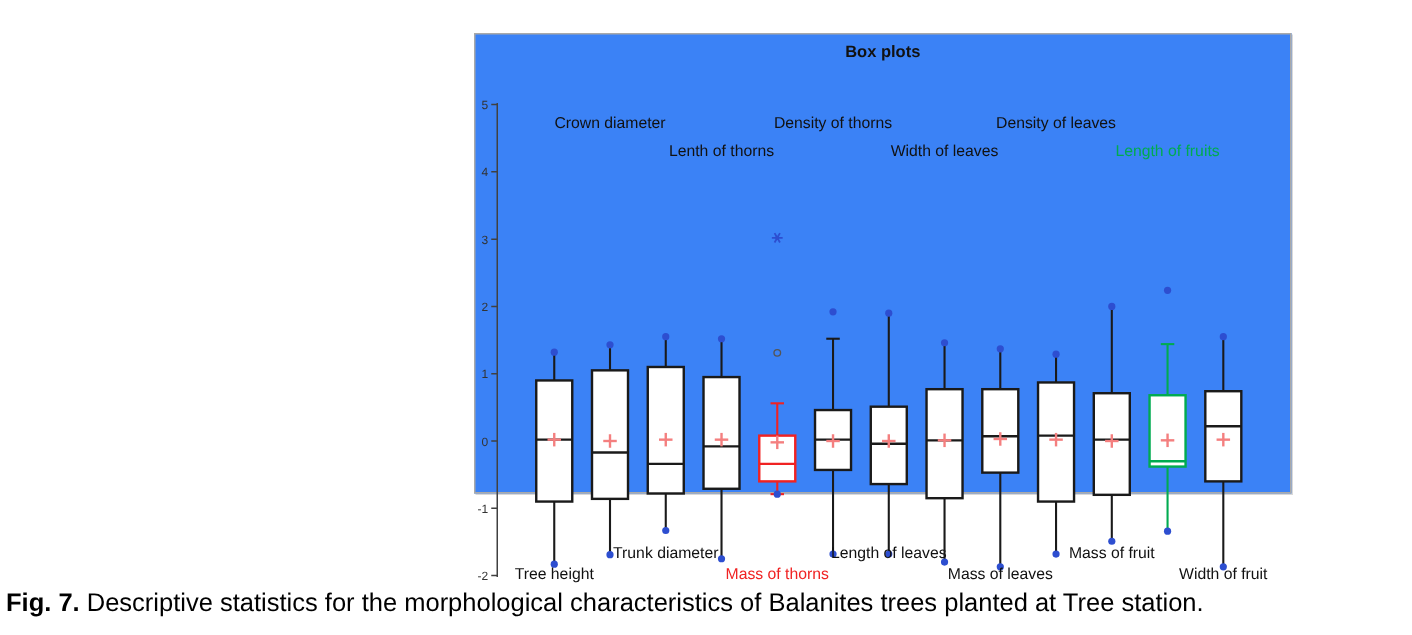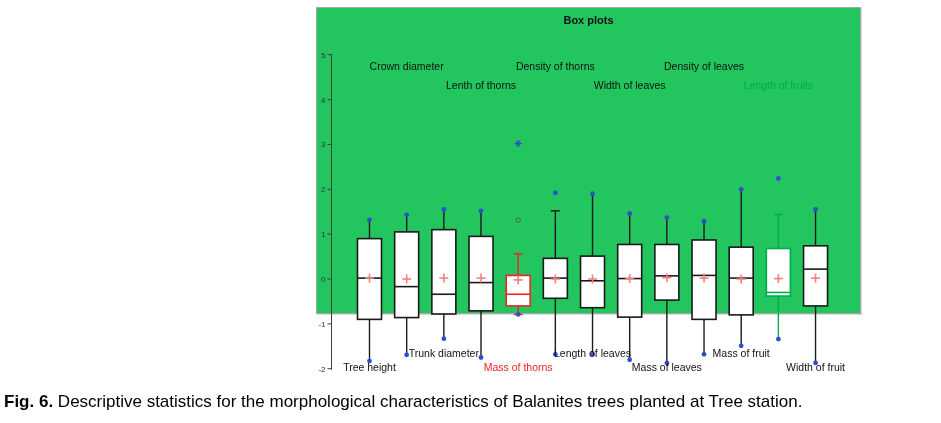--- a/index.html
+++ b/index.html
@@ -1,19 +1,19 @@
 <!DOCTYPE html>
 <html><head>
 <meta charset="utf-8">
 <style>
   html,body{margin:0;padding:0;background:#ffffff;}
   body{width:941px;height:423px;position:relative;font-family:"Liberation Sans",sans-serif;overflow:hidden;}
   .chart-frame{
-    position:absolute;left:316px;top:7px;width:545px;height:307px;
-    border:1px solid #a9a9a9;background:#22c55e;box-sizing:border-box;
+    position:absolute;left:316px;top:22px;width:545px;height:307px;
+    border:1px solid #a9a9a9;background:#3b82f6;box-sizing:border-box;
     box-shadow:1px 1px 0 #d9d9d9;
   }
   .chart-title{
     position:absolute;left:0;top:6px;width:100%;text-align:center;
     font-size:11px;font-weight:bold;color:#111;letter-spacing:0px;
   }
   svg{position:absolute;left:0;top:0;}
   .caption{
     position:absolute;left:4px;top:392px;width:936px;
     font-size:17px;color:#000;white-space:nowrap;
@@ -192,13 +192,13 @@
         <line x1="486.54" y1="261.13146" x2="510.54" y2="261.13146" stroke="#1a1a1a" stroke-width="1.6"></line>
         <circle cx="498.54" cy="201.47165" r="2.4" fill="#2d4ed0"></circle>
         <circle cx="498.54" cy="354.88259" r="2.4" fill="#2d4ed0"></circle>
         <line x1="494.04" y1="270.10286" x2="503.04" y2="270.10286" stroke="#f47f7f" stroke-width="1.6"></line>
         <line x1="498.54" y1="265.60286" x2="498.54" y2="274.60286" stroke="#f47f7f" stroke-width="1.6"></line>
         <text x="498.54" y="363" font-family="&quot;Liberation Sans&quot;,sans-serif" text-anchor="middle" font-size="10.5px" fill="#111">Width of fruit</text>
       </g>
     </svg>
 </div>
 
-<div class="caption"><b>Fig. 6.</b><span> Descriptive statistics for the morphological characteristics of Balanites trees planted at Tree station.</span></div>
+<div class="caption"><b>Fig. 7.</b><span> Descriptive statistics for the morphological characteristics of Balanites trees planted at Tree station.</span></div>
 
 </body></html>

